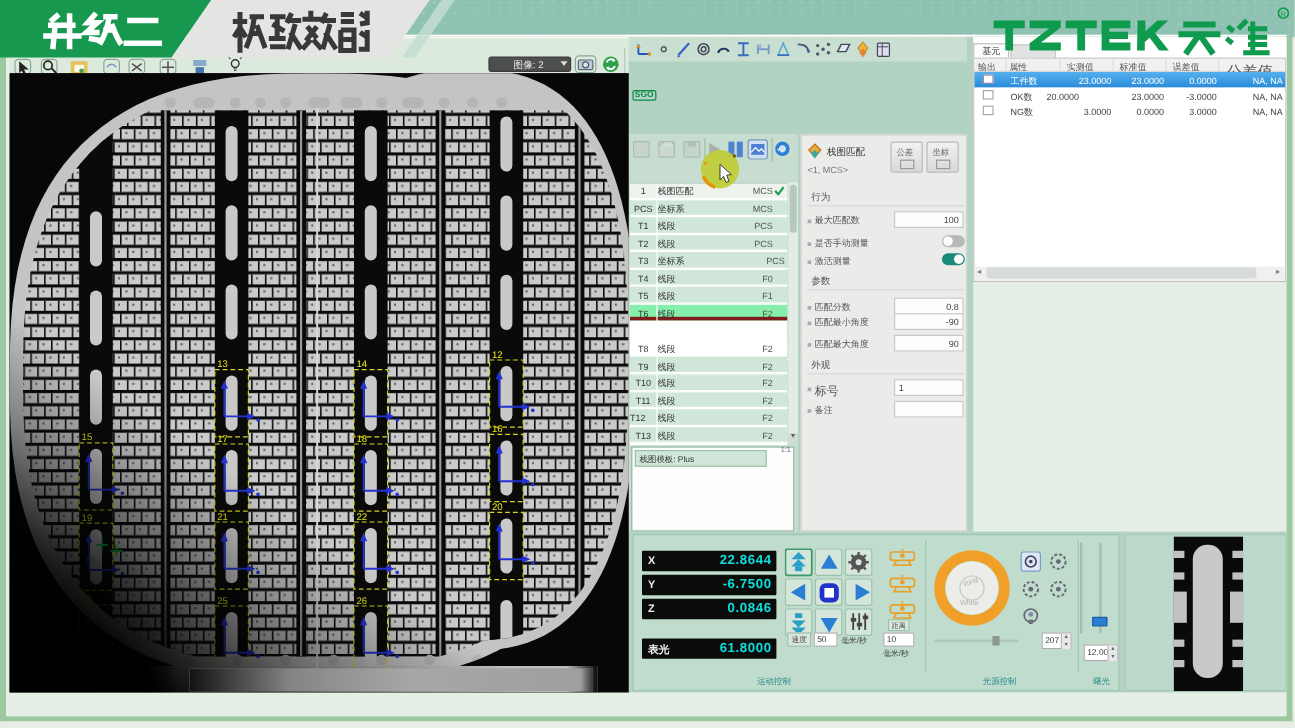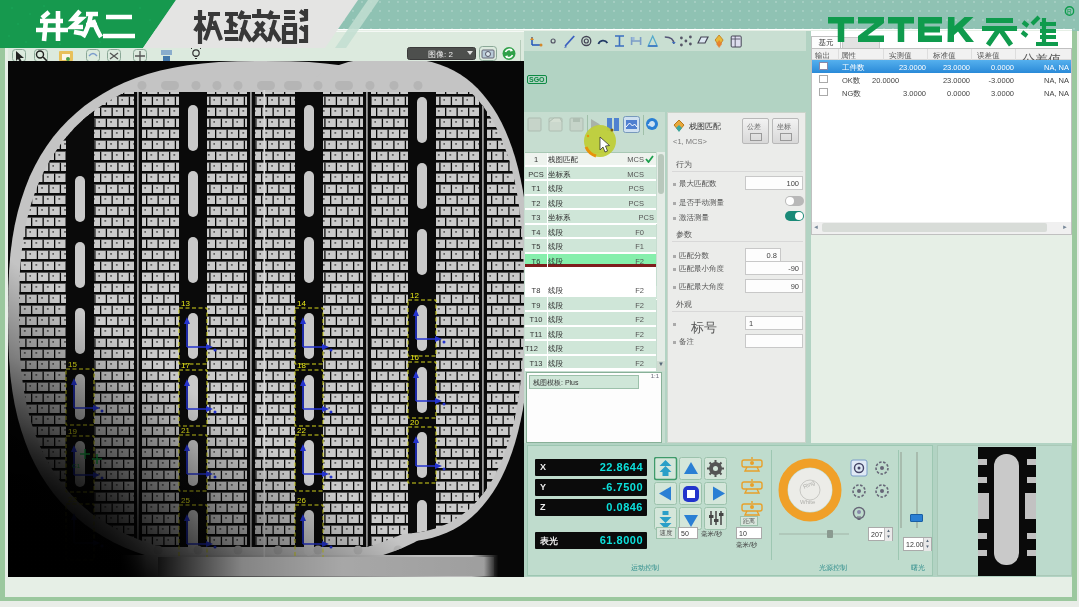--- a/index.html
+++ b/index.html
@@ -436,31 +436,31 @@
       </div>
       <div class="abs" style="left:5px;top:100px;width:3px;height:3px;background:#aaa;margin-top:4px"></div>
       <div class="abs" style="left:11px;top:100px;font-size:7.5px;color:#555">激活测量</div>
       <div class="abs" style="left:117px;top:98px;width:19px;height:10px;background:#1a8a78;border-radius:5px">
         <div class="abs" style="right:1px;top:1px;width:8px;height:8px;background:#fff;border-radius:4px"></div>
       </div>
       <div class="abs" style="left:8px;top:116px;font-size:8px;color:#555">参数</div>
       <div class="abs" style="left:4px;top:128px;width:131px;height:1px;background:#d8d8d8"></div>
       <div class="abs" style="left:5px;top:138px;width:3px;height:3px;background:#aaa;margin-top:4px"></div>
       <div class="abs" style="left:11px;top:138px;font-size:7.5px;color:#555">匹配分数</div>
-      <div class="abs" style="left:77px;top:135px;width:36px;height:14px;background:#fdfdfd;border:1px solid #c8c8c8;font-size:7.5px;color:#444;text-align:right;padding:2px 3px 0 3px">0.8</div>
+      <div class="abs" style="left:77px;top:135px;width:58px;height:14px;background:#fdfdfd;border:1px solid #c8c8c8;font-size:7.5px;color:#444;text-align:right;padding:2px 3px 0 3px">0.8</div>
       <div class="abs" style="left:5px;top:151px;width:3px;height:3px;background:#aaa;margin-top:4px"></div>
       <div class="abs" style="left:11px;top:151px;font-size:7.5px;color:#555">匹配最小角度</div>
       <div class="abs" style="left:77px;top:148px;width:58px;height:14px;background:#fdfdfd;border:1px solid #c8c8c8;font-size:7.5px;color:#444;text-align:right;padding:2px 3px 0 3px">-90</div>
       <div class="abs" style="left:5px;top:169px;width:3px;height:3px;background:#aaa;margin-top:4px"></div>
       <div class="abs" style="left:11px;top:169px;font-size:7.5px;color:#555">匹配最大角度</div>
       <div class="abs" style="left:77px;top:166px;width:58px;height:14px;background:#fdfdfd;border:1px solid #c8c8c8;font-size:7.5px;color:#444;text-align:right;padding:2px 3px 0 3px">90</div>
       <div class="abs" style="left:8px;top:186px;font-size:8px;color:#555">外观</div>
       <div class="abs" style="left:4px;top:198px;width:131px;height:1px;background:#d8d8d8"></div>
       <div class="abs" style="left:5px;top:206px;width:3px;height:3px;background:#aaa;margin-top:4px"></div>
-      <div class="abs" style="left:23px;top:206px;font-size:13px;color:#555">标号</div>
+      <div class="abs" style="left:11px;top:206px;font-size:10px;color:#555">标号</div>
       <div class="abs" style="left:77px;top:203px;width:58px;height:14px;background:#fdfdfd;border:1px solid #c8c8c8;font-size:7.5px;color:#444;text-align:left;padding:2px 3px 0 3px">1</div>
       <div class="abs" style="left:5px;top:224px;width:3px;height:3px;background:#aaa;margin-top:4px"></div>
       <div class="abs" style="left:11px;top:224px;font-size:7.5px;color:#555">备注</div>
       <div class="abs" style="left:77px;top:221px;width:58px;height:14px;background:#fdfdfd;border:1px solid #c8c8c8;font-size:7.5px;color:#444;text-align:right;padding:2px 3px 0 3px"></div>
     </div>
   <div class="abs teal dots" style="left:665px;top:112px;width:2px;height:331px;background:#b2d3c3"></div>
   <div class="abs teal dots" style="left:806px;top:31px;width:5px;height:412px;background:#b2d3c3"></div>
 
   <div id="rtable" class="abs" style="left:811px;top:31px;width:261px;height:204px;background:#fff">
       <div class="abs" style="left:0;top:5px;width:30px;height:12px;background:#fdfdfd;border:1px solid #c0c0c0;border-bottom:none;font-size:7.5px;color:#333;text-align:center;padding-top:1px">基元</div>

